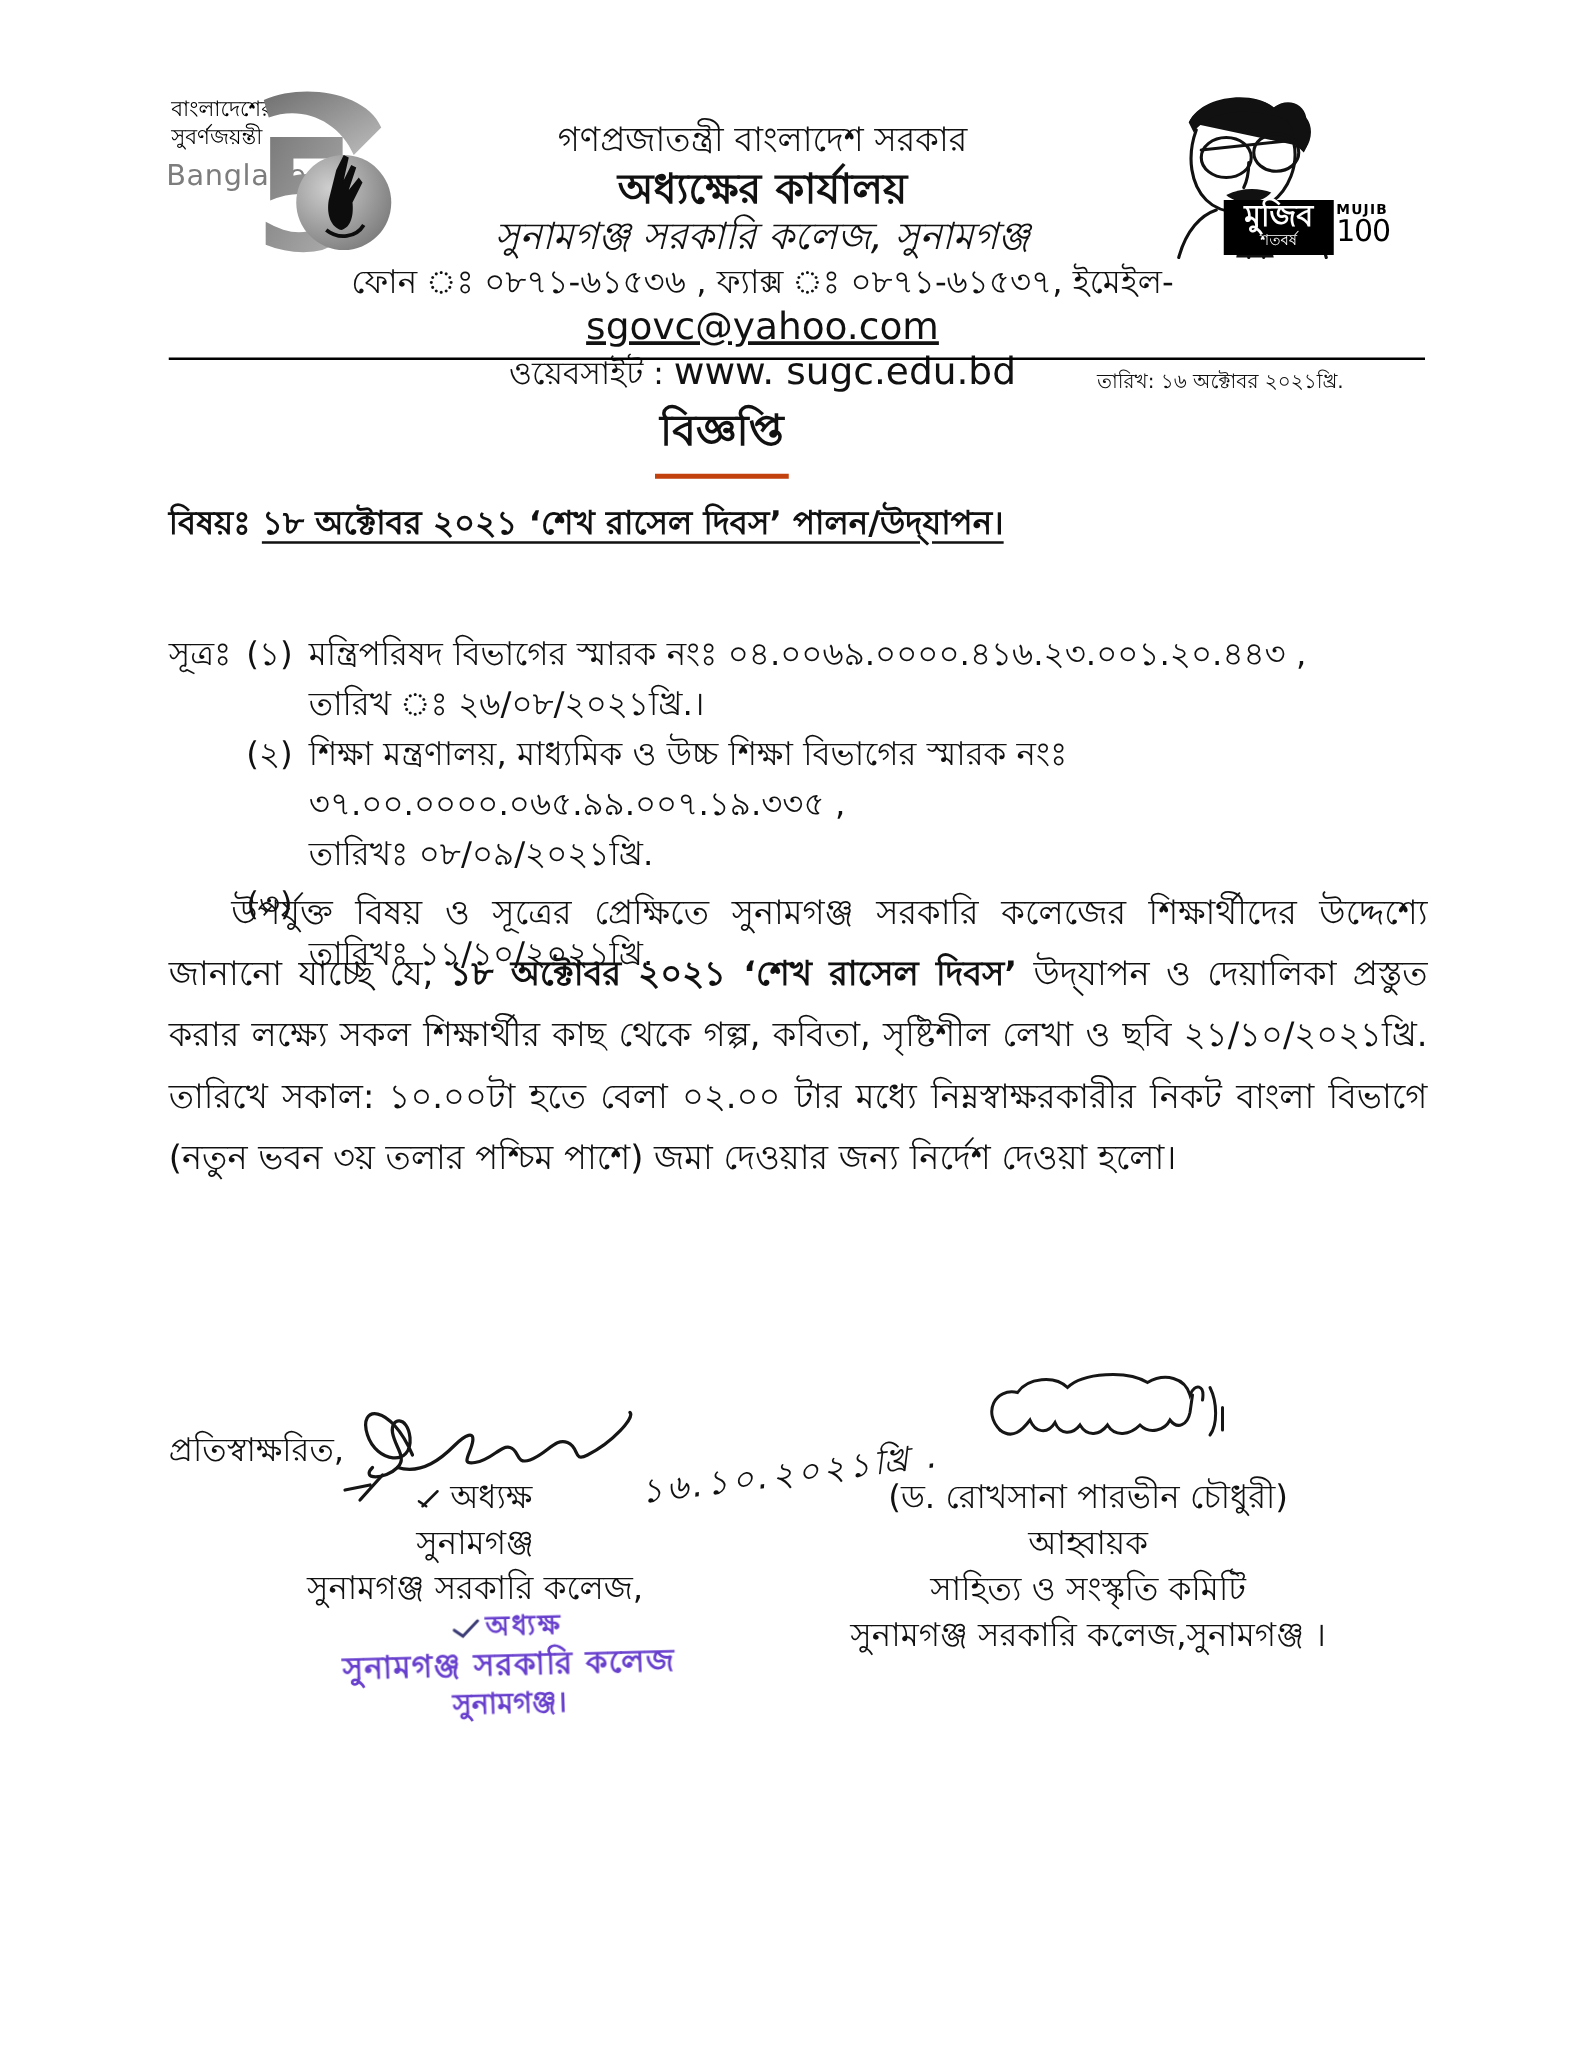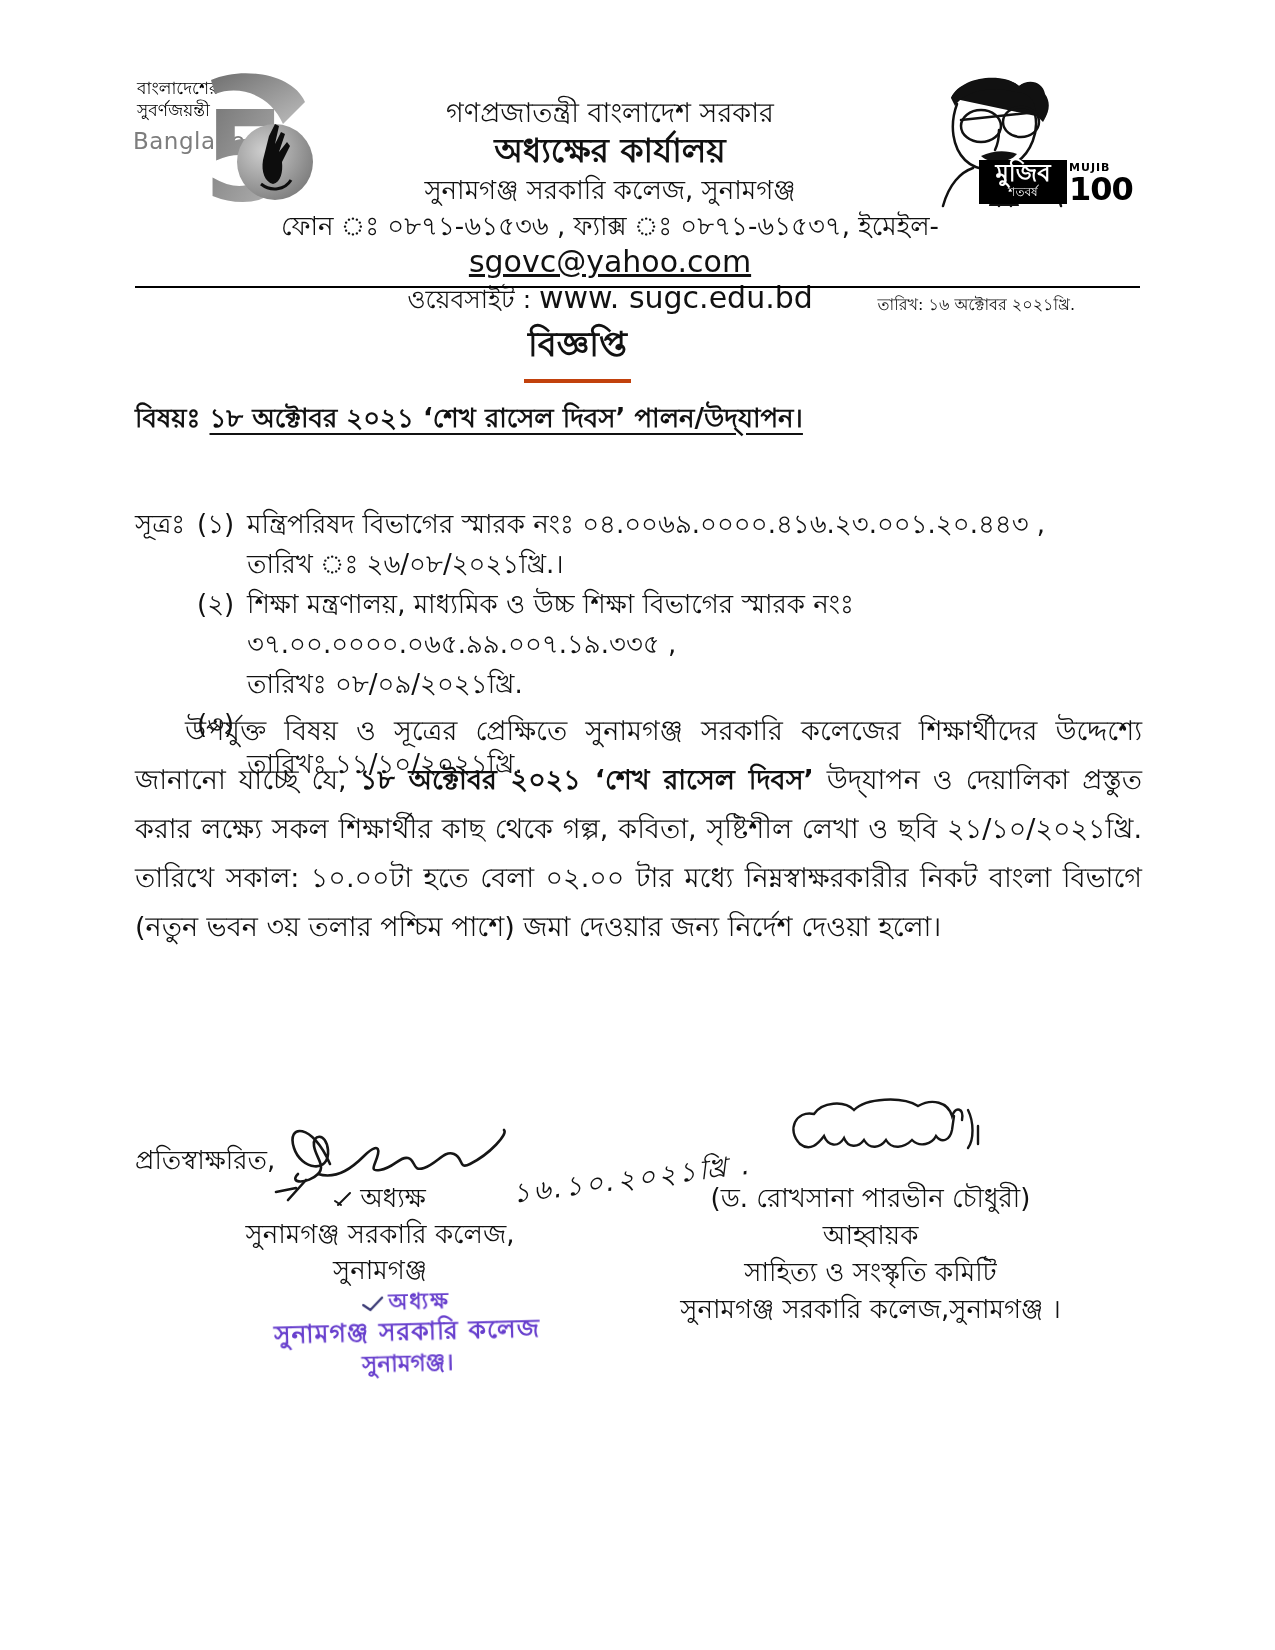--- a/index.html
+++ b/index.html
@@ -13,33 +13,33 @@
   .abs { position:absolute; }
 
   
   .logo-left { left:133px; top:72px; width:205px; height:148px; }
   .logo-left .bn-line { position:absolute; font-size:17px; line-height:21px; color:#000; }
   .logo-left .en-line { position:absolute; font-size:23px; color:#7d7d7d; letter-spacing:.5px; }
 
   .header-center { left:210px; top:96px; width:800px; text-align:center; }
   .h-govt    { font-size:27px; line-height:34px; }
   .h-office  { font-size:33px; line-height:42px; font-weight:bold; }
-  .h-college { font-size:26px; line-height:36px; }
+  .h-college { font-size:30px; line-height:36px;font-style:italic; }
   .h-contact { font-size:26px; line-height:36px; }
   .h-contact .latin { font-size:30px; text-decoration:underline; }
   .h-web     { font-size:25px; line-height:34px; }
   .h-web .latin { font-size:30px; text-decoration:none; }
 
   .logo-right { left:903px; top:68px; width:220px; height:140px; }
   .mujib-box { position:absolute; left:76px; top:92px; width:88px; height:44px; background:#000; color:#fff; text-align:center; }
   .mujib-bn  { font-size:24px; font-weight:bold; line-height:26px; }
   .mujib-bn2 { font-size:12px; line-height:13px; }
   .mujib-en-wrap { position:absolute; left:166px; top:94px; color:#000; line-height:1; }
   .mujib-en  { font-size:11px; font-weight:bold; letter-spacing:1px; }
-  .mujib-100 { font-size:32px; font-weight:bold; letter-spacing:-1px; }
+  .mujib-100 { font-size:24px; font-weight:normal; letter-spacing:-1px; }
 
   .header-rule { left:135px; top:286px; width:1005px; border-top:2px solid #000; }
   .date-line { top:292px; right:200px; font-size:16px; }
 
   
   .notice-title { left:0; top:318px; width:1155px; text-align:center; }
   .notice-title span { display:inline-block; font-size:34px; font-weight:bold; border-bottom:4px solid #c2410c; padding:0 4px 4px; }
 
   .subject { left:135px; top:398px; font-size:26px; font-weight:bold;text-align:center; }
   .subject .subject-text { text-decoration:underline; text-underline-offset:6px; }
@@ -209,22 +209,22 @@
 
   <div class="abs hand-date">১৬.১০.২০২১খ্রি .</div>
 
   <div class="abs left-block">
     <div class="role-line">
       <svg width="20" height="18" viewBox="0 0 20 18">
         <path d="M1,12 L7,16 M4,16 L16,4" stroke="#161616" stroke-width="2" fill="none" stroke-linecap="round"></path>
       </svg>
       <span>অধ্যক্ষ</span>
     </div>
+    <div>সুনামগঞ্জ</div>
     <div>সুনামগঞ্জ সরকারি কলেজ,</div>
-    <div>সুনামগঞ্জ</div>
   </div>
 
   <div class="abs stamp">
     <div class="stamp-l1">
       <svg class="stamp-tick" width="22" height="16" viewBox="0 0 22 16">
         <path d="M1,9 L8,14 L20,2" stroke="#2b2b6b" stroke-width="2.4" fill="none" stroke-linecap="round"></path>
       </svg><span>অধ্যক্ষ</span>
     </div>
     <div class="stamp-l2">সুনামগঞ্জ সরকারি কলেজ</div>
     <div class="stamp-l3">সুনামগঞ্জ।</div>

